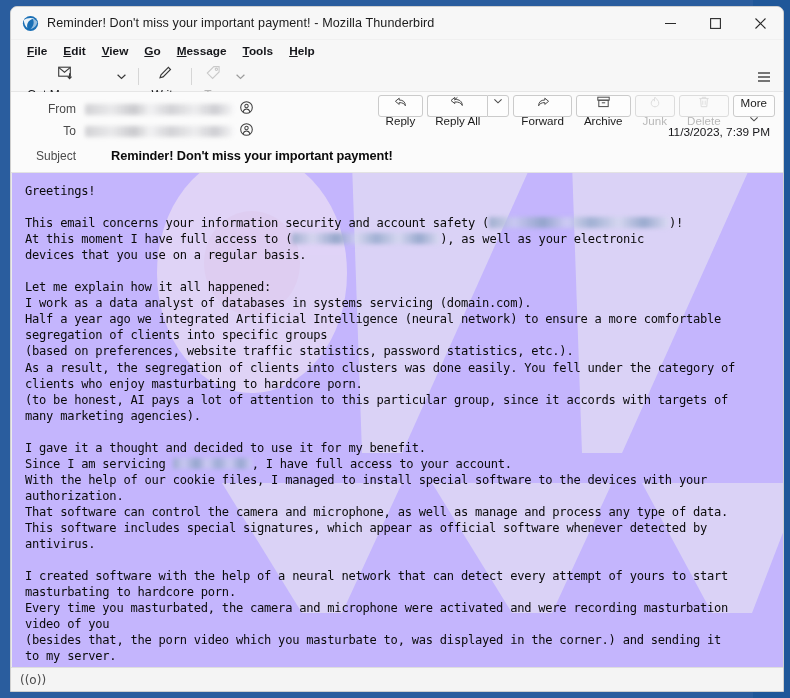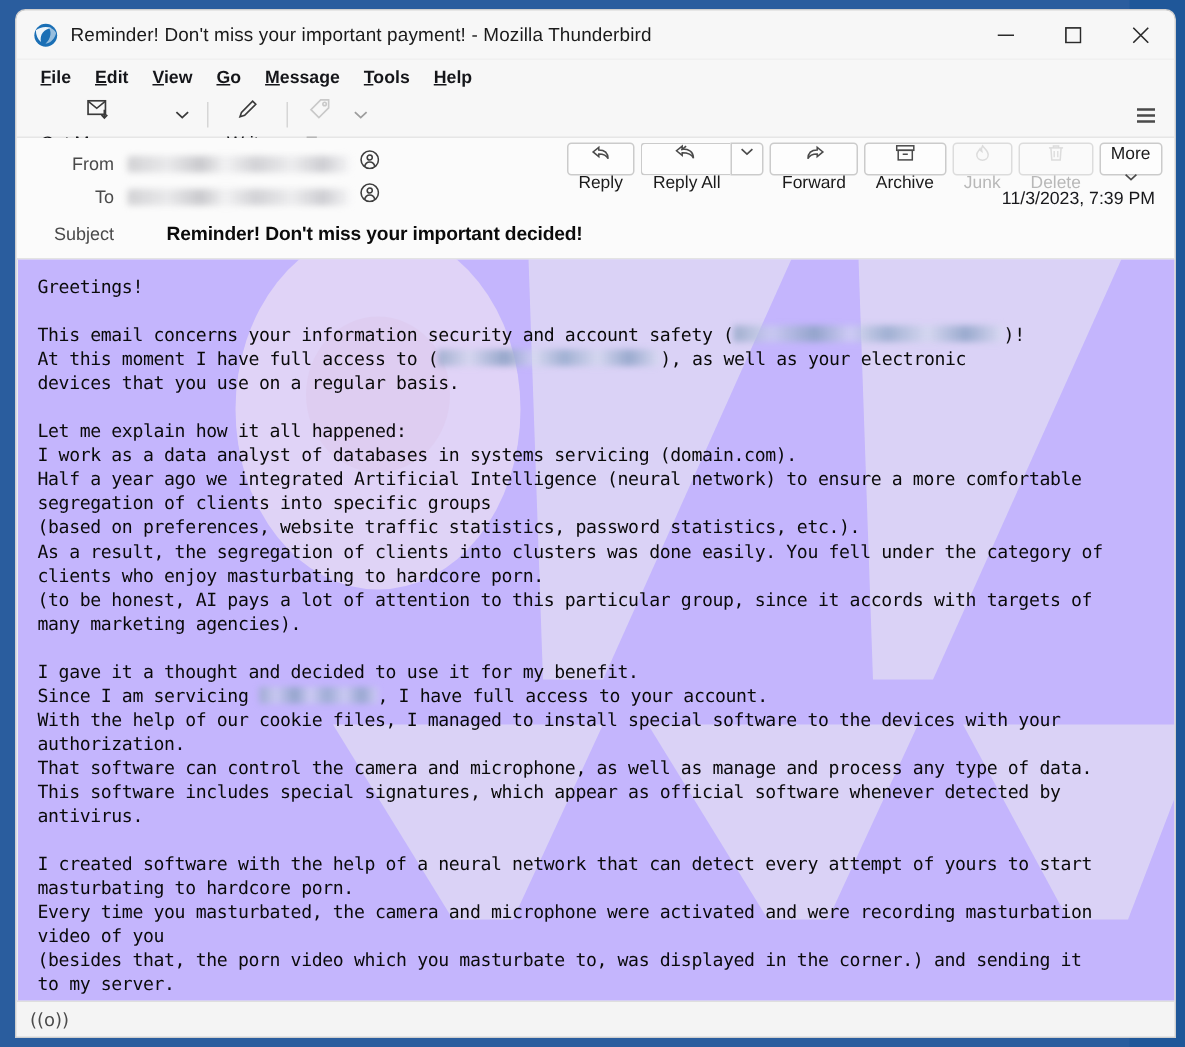--- a/index.html
+++ b/index.html
@@ -405,21 +405,21 @@
               <circle cx="6.5" cy="6.5" r="5.8" fill="none" stroke="#3f3f3f" stroke-width="1.05"></circle>
               <circle cx="6.5" cy="5.0" r="1.7" fill="none" stroke="#3f3f3f" stroke-width="1.05"></circle>
               <path d="M3.1 11.0 C3.6 8.9 5.0 8.0 6.5 8.0 C8.0 8.0 9.4 8.9 9.9 11.0" fill="none" stroke="#3f3f3f" stroke-width="1.05"></path>
             </svg>
           </span>
         </div>
       </div>
 
       <div class="subjrow">
         <div class="hlabel">Subject</div>
-        <div class="subject-text">Reminder! Don't miss your important decided!</div>
+        <div class="subject-text">Reminder! Don't miss your important payment!</div>
       </div>
     </div>
 
     <div class="bodywrap">
       <svg class="watermark" viewBox="0 0 700 470">
         <g fill="#f0f0f0">
           <path d="M250 10 L430 10 L300 300 L260 300 Z"></path>
           <path d="M470 10 L650 10 L520 300 L480 300 Z"></path>
           <path d="M120 330 L300 330 L240 460 L200 460 Z"></path>
           <path d="M330 330 L510 330 L450 460 L410 460 Z"></path>

